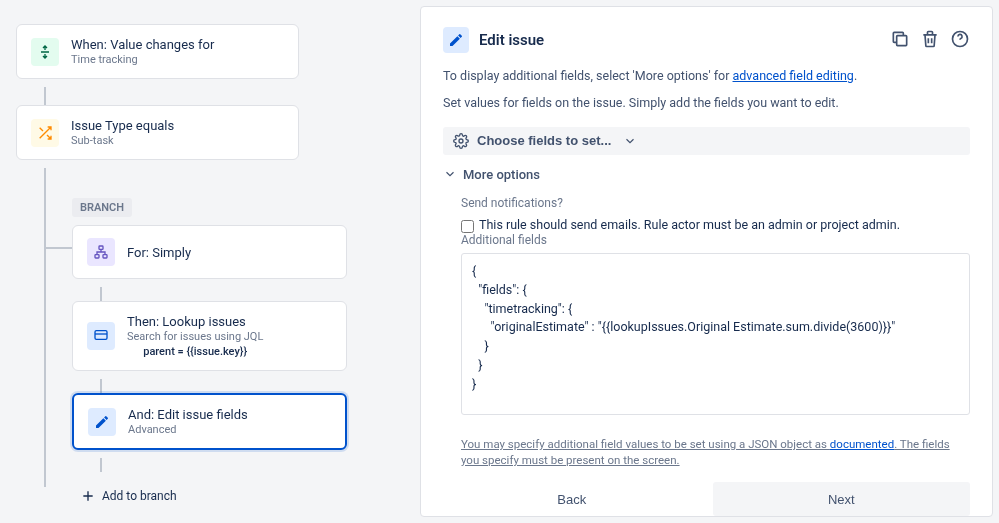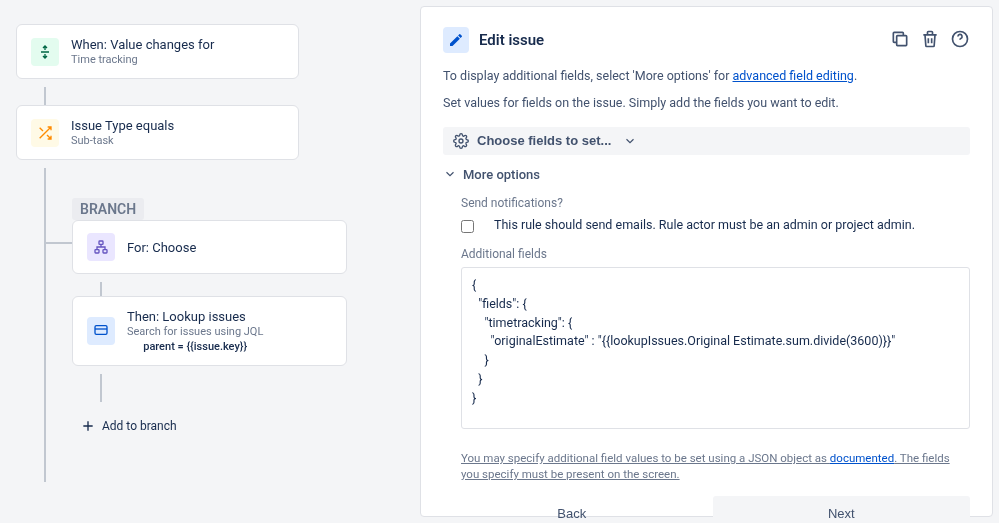--- a/index.html
+++ b/index.html
@@ -60,24 +60,25 @@
     .node .subtitle { font-size: 11px; color: #6b778c; }
     .node .subtitle2 { font-size: 11px; color: #172b4d; font-weight: 500; margin-top:1px;text-align:center; }
     
     .indent1 { margin-left: 0; width: 283px; }
     .indent2 { margin-left: 56px; width: 275px; }
 
     .branch-tag {
       display: inline-block;
       background: #ebecf0;
       color: #6b778c;
-      font-size: 14px;
+      font-size: 11px;
       font-weight: 600;
       padding: 3px 8px;
       border-radius: 3px;
+      margin-bottom: 8px;
     }
     .add-btn {
       display: flex;
       align-items: center;
       gap: 6px;
       font-size: 12px;
       color: #172b4d;
       padding: 6px 8px;
       margin-top: 10px;
       cursor: pointer;
@@ -130,21 +131,21 @@
       font-size: 13px;
       color: #42526e;
       font-weight: 500;
       margin-bottom: 14px;
       cursor: pointer;
     }
     .more-section {
       padding-left: 18px;
     }
     .label { font-size: 12px; color: #6b778c; margin-bottom: 6px; display:block;}
-    .checkbox-row { display: flex; gap: 20px; align-items: flex-end; margin-bottom: 14px; }
+    .checkbox-row { display: flex; gap: 5px; align-items: flex-end; margin-bottom: 0; }
     .checkbox-row input { margin-top: 2px; }
     .checkbox-row .ctext { font-size: 12.5px; color: #172b4d; line-height: 1.4; }
 
     .code-area {
       width: 100%;
       height: 162px;
       border: 1px solid #dfe1e6;
       border-radius: 3px;
       padding: 8px 10px;
       font-family: inherit;
@@ -217,21 +218,21 @@
     <div class="node indent2">
       <div class="icon-box icon-purple">
         <svg viewBox="0 0 24 24" fill="none" stroke="currentColor" stroke-width="2">
             <rect x="9" y="3" width="6" height="5" rx="1"></rect>
             <rect x="3" y="16" width="6" height="5" rx="1"></rect>
             <rect x="15" y="16" width="6" height="5" rx="1"></rect>
             <path d="M12 8v4M12 12H6v4M12 12h6v4"></path>
           </svg>
       </div>
       <div class="text">
-        <span class="title">For: Choose</span>
+        <span class="title">For: Simply</span>
       </div>
     </div>
 
     <div style="height:14px; border-left:2px solid #c1c7d0; margin-left:84px;"></div>
 
     <div class="node indent2">
       <div class="icon-box icon-blue">
         <svg viewBox="0 0 24 24" fill="none" stroke="currentColor" stroke-width="2">
             <rect x="3" y="4" width="18" height="13" rx="2"></rect>
             <path d="M3 9h18"></path>
@@ -239,20 +240,31 @@
       </div>
       <div class="text">
         <span class="title">Then: Lookup issues</span>
         <span class="subtitle">Search for issues using JQL</span>
         <span class="subtitle2">parent = {{issue.key}}</span>
       </div>
     </div>
 
     <div style="height:14px; border-left:2px solid #c1c7d0; margin-left:84px;"></div>
 
+    <div class="node indent2 selected">
+      <div class="icon-box icon-blue">
+        <svg viewBox="0 0 24 24" fill="currentColor">
+            <path d="M3 17.25V21h3.75L17.81 9.94l-3.75-3.75L3 17.25zM20.71 7.04a1 1 0 0 0 0-1.41l-2.34-2.34a1 1 0 0 0-1.41 0l-1.83 1.83 3.75 3.75 1.83-1.83z"></path>
+          </svg>
+      </div>
+      <div class="text">
+        <span class="title">And: Edit issue fields</span>
+        <span class="subtitle">Advanced</span>
+      </div>
+    </div>
 
     <div style="height:14px; border-left:2px solid #c1c7d0; margin-left:84px;"></div>
 
     <div class="add-btn indent2">
       <svg viewBox="0 0 24 24" fill="none" stroke="currentColor" stroke-width="2" style="width:16px;height:16px;">
           <path d="M12 5v14M5 12h14"></path>
         </svg>
       <span>Add to branch</span>
     </div>
   </div>

